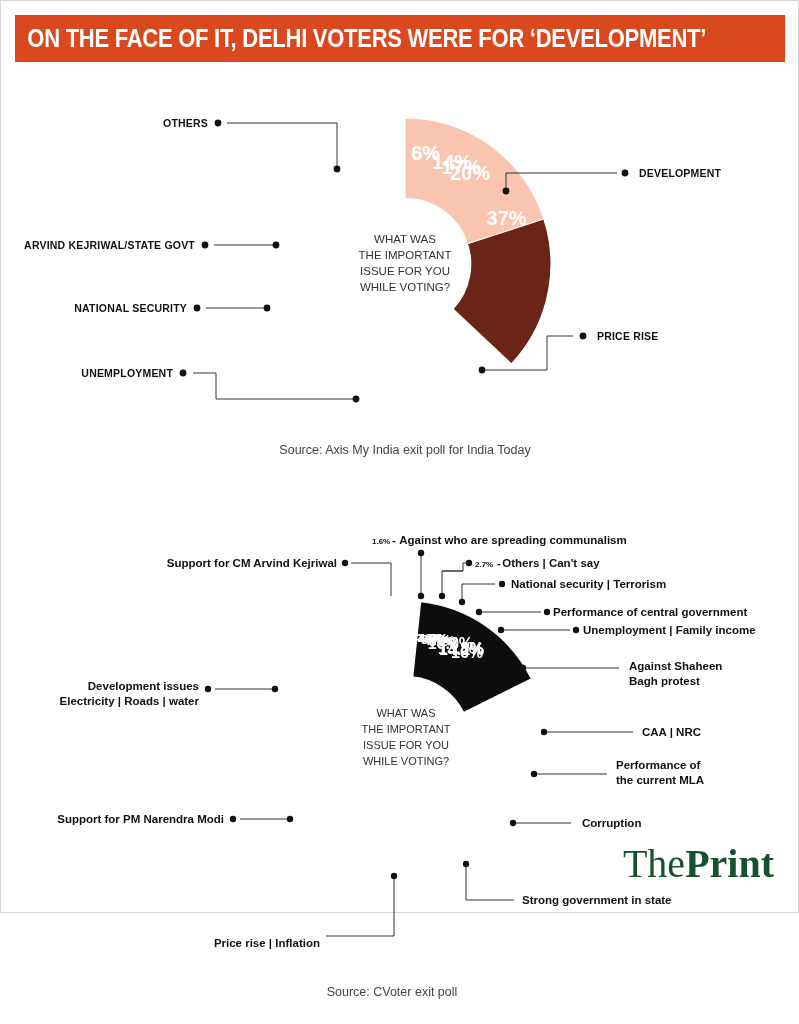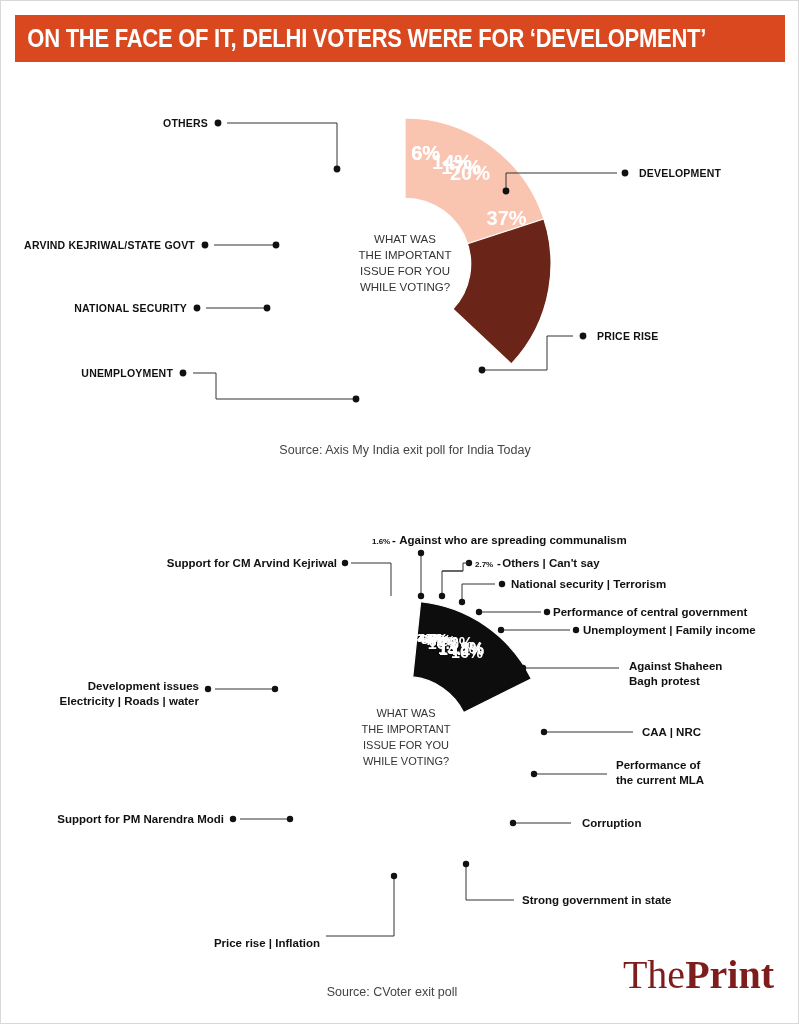--- a/index.html
+++ b/index.html
@@ -4,21 +4,21 @@
 <style>
   * { box-sizing: border-box; margin: 0; padding: 0; }
   html, body {
     width: 799px; height: 1024px;
     background: #ffffff;
     font-family: "Liberation Sans", sans-serif;
     overflow: hidden;
   }
   #page {
     position: relative;
-    width: 799px; height: 1024px;
+    width: 799px; height: 913px;
     background: #ffffff;
     border: 1px solid #d8d8d8;
   }
 
   
   #header-bar {
     position: absolute;
     left: 14px; top: 14px;
     width: 770px; height: 47px;
     background: #D9481F;
@@ -71,21 +71,21 @@
   .leader { stroke: #333333; stroke-width: 1; fill: none; }
   .dot { fill: #111111; }
   .seg { stroke: #ffffff; stroke-width: 1.2; }
 
   
   #logo {
     position: absolute;
     right: 24px; bottom: 28px;
     font-family: "Liberation Serif", serif;
     font-size: 40px;
-    color: #7f1d1d;
+    color: #14532d;
     line-height: 1;
     white-space: nowrap;
   }
   #logo .the { font-weight: normal; }
   #logo .print { font-weight: bold; }
 </style>
 </head>
 <body>
 
 <div id="page">

